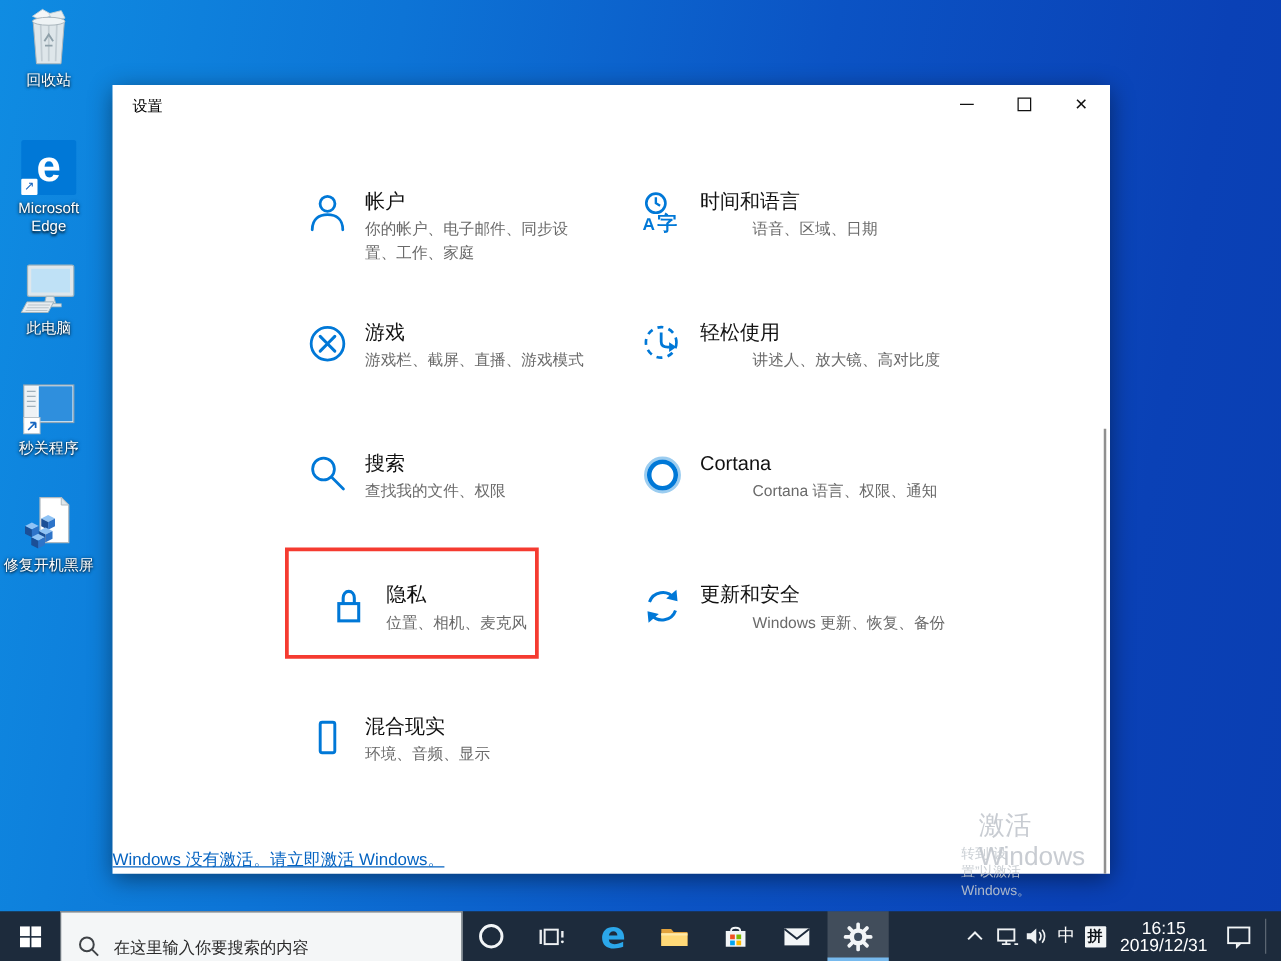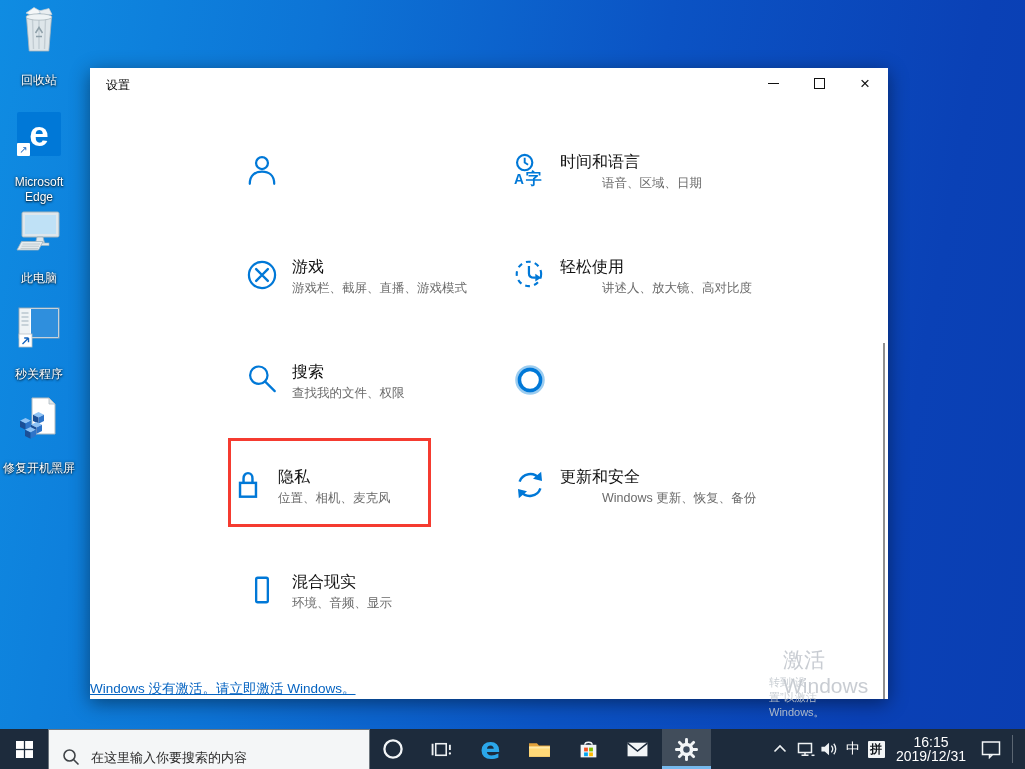--- a/index.html
+++ b/index.html
@@ -3,21 +3,21 @@
 <meta charset="utf-8">
 <style>
   html,body{margin:0;padding:0;width:1025px;height:769px;overflow:hidden;
     font-family:"Liberation Sans","DejaVu Sans",sans-serif;}
   #desktop{position:relative;width:1025px;height:769px;
     background:linear-gradient(100deg,#0f8ce2 0%,#0d74d6 28%,#0b53c4 58%,#0a41b6 85%,#0a3eb2 100%);}
 
   
   .dicon{position:absolute;left:0;width:78px;text-align:center;cursor:pointer;}
   .dicon .ic{height:48px;display:flex;align-items:flex-end;justify-content:center;}
-  .dicon .lbl{margin-top:19px;font-size:12px;line-height:15px;color:#fff;
+  .dicon .lbl{margin-top:3px;font-size:12px;line-height:15px;color:#fff;
     text-shadow:0 1px 2px rgba(0,0,0,.85), 0 0 3px rgba(0,0,0,.5);}
   .edge-tile{width:44px;height:44px;background:#0078d7;border-radius:2px;position:relative;
     display:flex;align-items:center;justify-content:center;}
   .edge-tile .e{color:#fff;font-size:35px;font-weight:bold;line-height:44px;}
   .sc-arrow{position:absolute;left:0;bottom:0;width:13px;height:13px;background:#fff;
     border-radius:1px;font-size:10px;line-height:13px;color:#1565c0;text-align:center;}
 
   
   #win{position:absolute;left:90px;top:68px;width:798px;height:631px;background:#fff;
     box-shadow:0 4px 18px rgba(0,0,0,.45);z-index:5;}
@@ -167,20 +167,24 @@
       </div>
     </div>
 
     <div class="cell wrapL" style="left:155px;top:84px">
       <span class="cat-icon">
         <svg viewBox="0 0 32 32" width="34" height="34">
           <circle cx="16" cy="9.5" r="5.6" fill="none" stroke="#0078d7" stroke-width="2.1"></circle>
           <path d="M4.5 29 C4.5 20.5 10 17.6 16 17.6 C22 17.6 27.5 20.5 27.5 29" fill="none" stroke="#0078d7" stroke-width="2.1" stroke-linecap="round"></path>
         </svg>
       </span>
+      <div class="cat-text">
+        <div class="cat-title">帐户</div>
+        <div class="cat-desc">你的帐户、电子邮件、同步设置、工作、家庭</div>
+      </div>
     </div>
 
     <div class="cell colR" style="left:423px;top:84px">
       <span class="cat-icon">
         <svg viewBox="0 0 32 32" width="34" height="34">
           <circle cx="11" cy="9" r="7.2" fill="none" stroke="#0078d7" stroke-width="2"></circle>
           <path d="M11 4.5 V9 L14.2 11" fill="none" stroke="#0078d7" stroke-width="1.8"></path>
           <text x="1" y="29" font-size="13" font-weight="bold" fill="#0078d7">A</text>
           <text x="12" y="29" font-size="15" font-weight="bold" fill="#0078d7">字</text>
         </svg>
@@ -231,23 +235,27 @@
       </div>
     </div>
 
     <div class="cell colR" style="left:423px;top:294px">
       <span class="cat-icon">
         <svg viewBox="0 0 32 32" width="34" height="34">
           <circle cx="16" cy="16" r="12.8" fill="none" stroke="#9ccdf0" stroke-width="2.2"></circle>
           <circle cx="16" cy="16" r="10" fill="none" stroke="#0078d7" stroke-width="3.4"></circle>
         </svg>
       </span>
-    </div>
-
-    <div class="cell wrapL" style="left:141px;top:399px">
+      <div class="cat-text">
+        <div class="cat-title">Cortana</div>
+        <div class="cat-desc">Cortana 语言、权限、通知</div>
+      </div>
+    </div>
+
+    <div class="cell wrapL" style="left:172px;top:399px">
       <span class="cat-icon">
         <svg viewBox="0 0 32 32" width="34" height="34">
           <rect x="8.5" y="14" width="15" height="13" fill="none" stroke="#0078d7" stroke-width="2.3"></rect>
           <path d="M11.8 14 V9.8 C11.8 6.9 13.6 4.8 16 4.8 C18.4 4.8 20.2 6.9 20.2 9.8 V14" fill="none" stroke="#0078d7" stroke-width="2.3"></path>
         </svg>
       </span>
       <div class="cat-text">
         <div class="cat-title">隐私</div>
         <div class="cat-desc">位置、相机、麦克风</div>
       </div>

